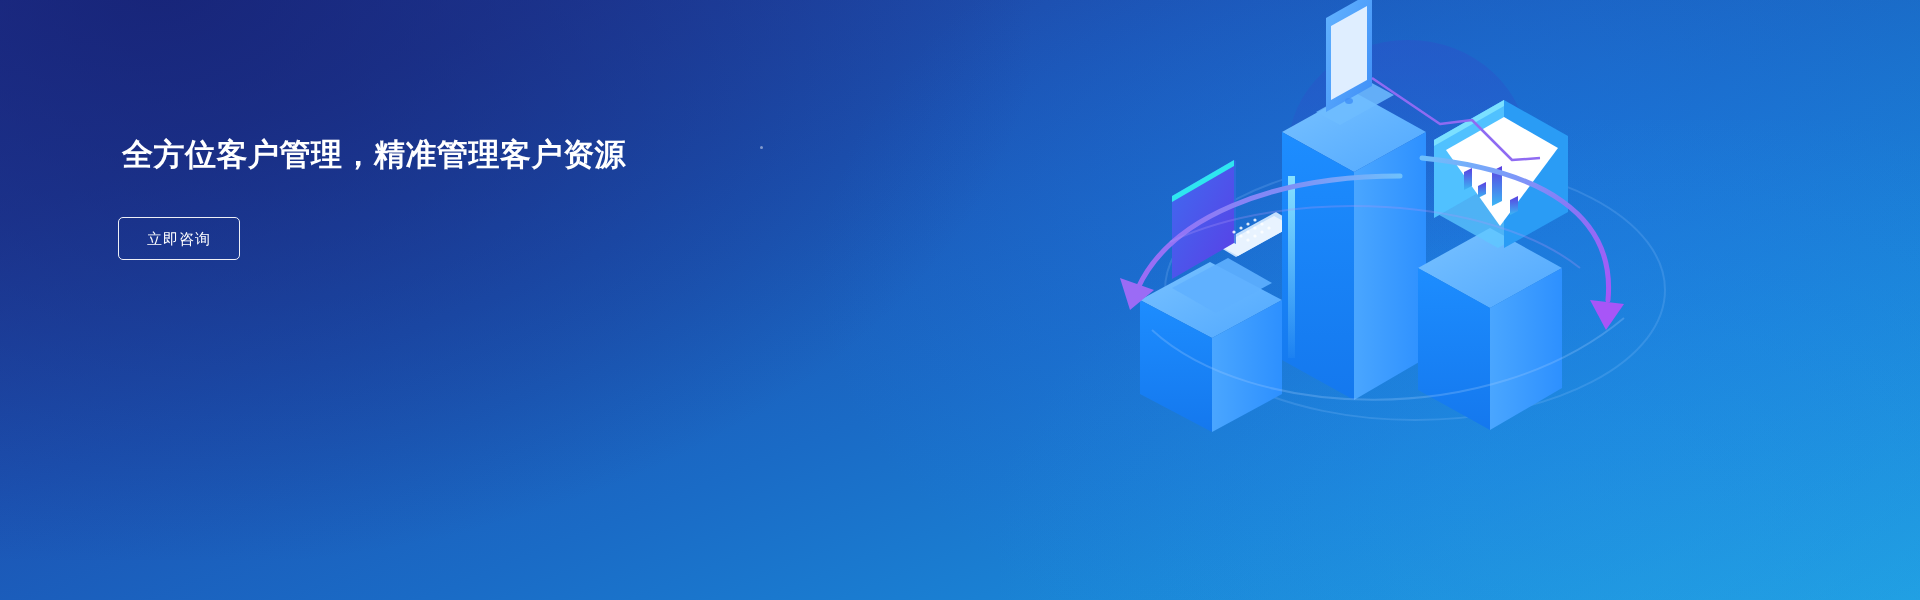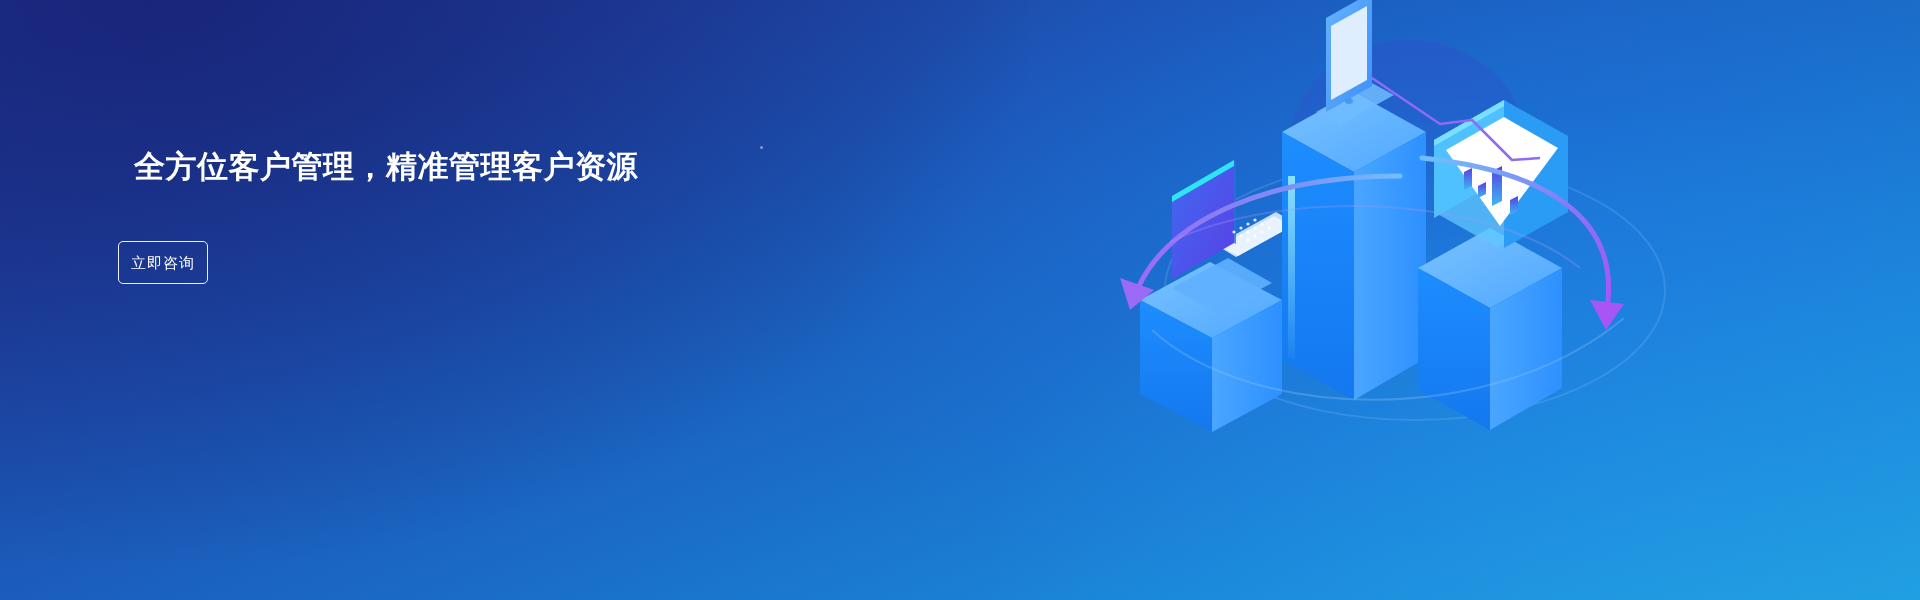--- a/index.html
+++ b/index.html
@@ -38,40 +38,40 @@
 
   
   .copy {
     position: absolute;
     left: 118px;
     top: 132px;
     width: 620px;
     z-index: 6;
   }
   .headline {
-    margin: 16px;
+    margin: 4px;
     font-size: 31px;
     line-height: 1.25;
     font-weight: 700;
     color: #ffffff;
     letter-spacing: 0.5px;
     white-space: nowrap;
   }
   .subcopy {
     margin: 26px 0 0 0;
     font-size: 15px;
     line-height: 1.65;
     color: #e7eefc;
     width: 486px;
     letter-spacing: 0.2px;
   }
   .cta {
     display: inline-block;
     margin-top: 38px;
-    padding: 13px 12px;
+    padding: 13px 28px;
     border: 1px solid rgba(255,255,255,0.92);
     border-radius: 5px;
     color: #ffffff;
     font-size: 15px;
     letter-spacing: 1px;
     background: transparent;
     cursor: pointer;
     line-height: 1;
   }
 

